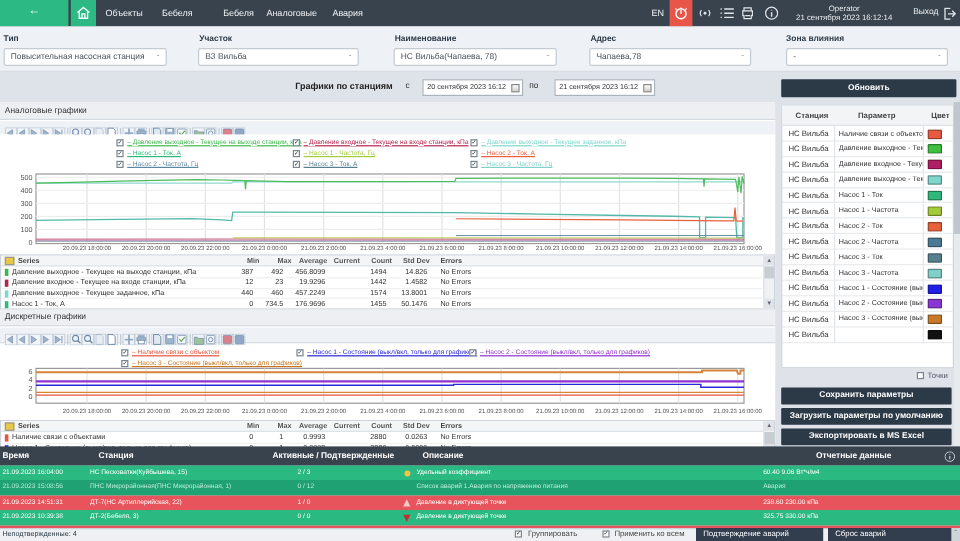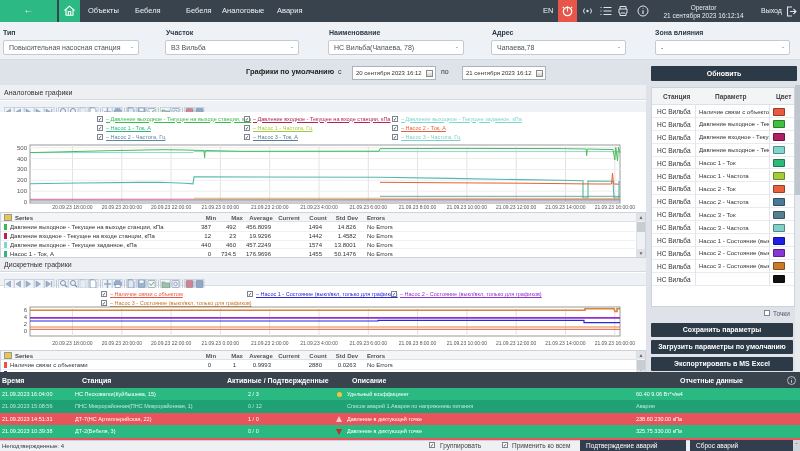--- a/index.html
+++ b/index.html
@@ -72,21 +72,21 @@
 <span class="a" style="left:492px;top:7px">Адрес</span>
 <span class="a" style="left:655px;top:7px">Зона влияния</span>
 </div>
 <div class="a sel" style="left:3px;top:40px;width:136px;height:15px">Повысительная насосная станция<span class="chev">ˇ</span></div>
 <div class="a sel" style="left:165px;top:40px;width:134px;height:15px">ВЗ Вильба<span class="chev">ˇ</span></div>
 <div class="a sel" style="left:328px;top:40px;width:136px;height:15px">НС Вильба(Чапаева, 78)<span class="chev">ˇ</span></div>
 <div class="a sel" style="left:491px;top:40px;width:135px;height:15px">Чапаева,78<span class="chev">ˇ</span></div>
 <div class="a sel" style="left:655px;top:40px;width:135px;height:15px">-<span class="chev">ˇ</span></div>
 
 <div class="a" style="left:0;top:60px;width:800px;height:25px;background:#dee3ea"></div>
-<span class="a" style="left:246px;top:67px;font-size:7.5px;font-weight:bold;color:#222">Графики по умолчанию</span>
+<span class="a" style="left:246px;top:67px;font-size:7.5px;font-weight:bold;color:#222">Графики по станциям</span>
 <span class="a" style="left:338px;top:68px;font-size:7px;color:#333">с</span>
 <div class="a" style="left:352px;top:66px;width:84px;height:14px;background:#fff;border:1px solid #aab2bb;font-size:6px;color:#333;line-height:12px;padding-left:3px;white-space:nowrap">20 сентября 2023 16:12<span style="position:absolute;right:2px;top:2.5px;width:7px;height:7px;border:1px solid #888;background:linear-gradient(#fff,#ccc)"></span></div>
 <span class="a" style="left:441px;top:68px;font-size:7px;color:#333">по</span>
 <div class="a" style="left:462px;top:66px;width:84px;height:14px;background:#fff;border:1px solid #aab2bb;font-size:6px;color:#333;line-height:12px;padding-left:3px;white-space:nowrap">21 сентября 2023 16:12<span style="position:absolute;right:2px;top:2.5px;width:7px;height:7px;border:1px solid #888;background:linear-gradient(#fff,#ccc)"></span></div>
 
 <div class="a" style="left:0;top:85px;width:646px;height:15px;background:#edeff3;border-bottom:1px solid #d4d9df">
 <span class="a" style="left:4px;top:4px;font-size:7px;color:#333">Аналоговые графики</span>
   </div>
 <div class="a" style="left:0;top:100px;width:646px;height:158px;background:#fff"></div>
 

